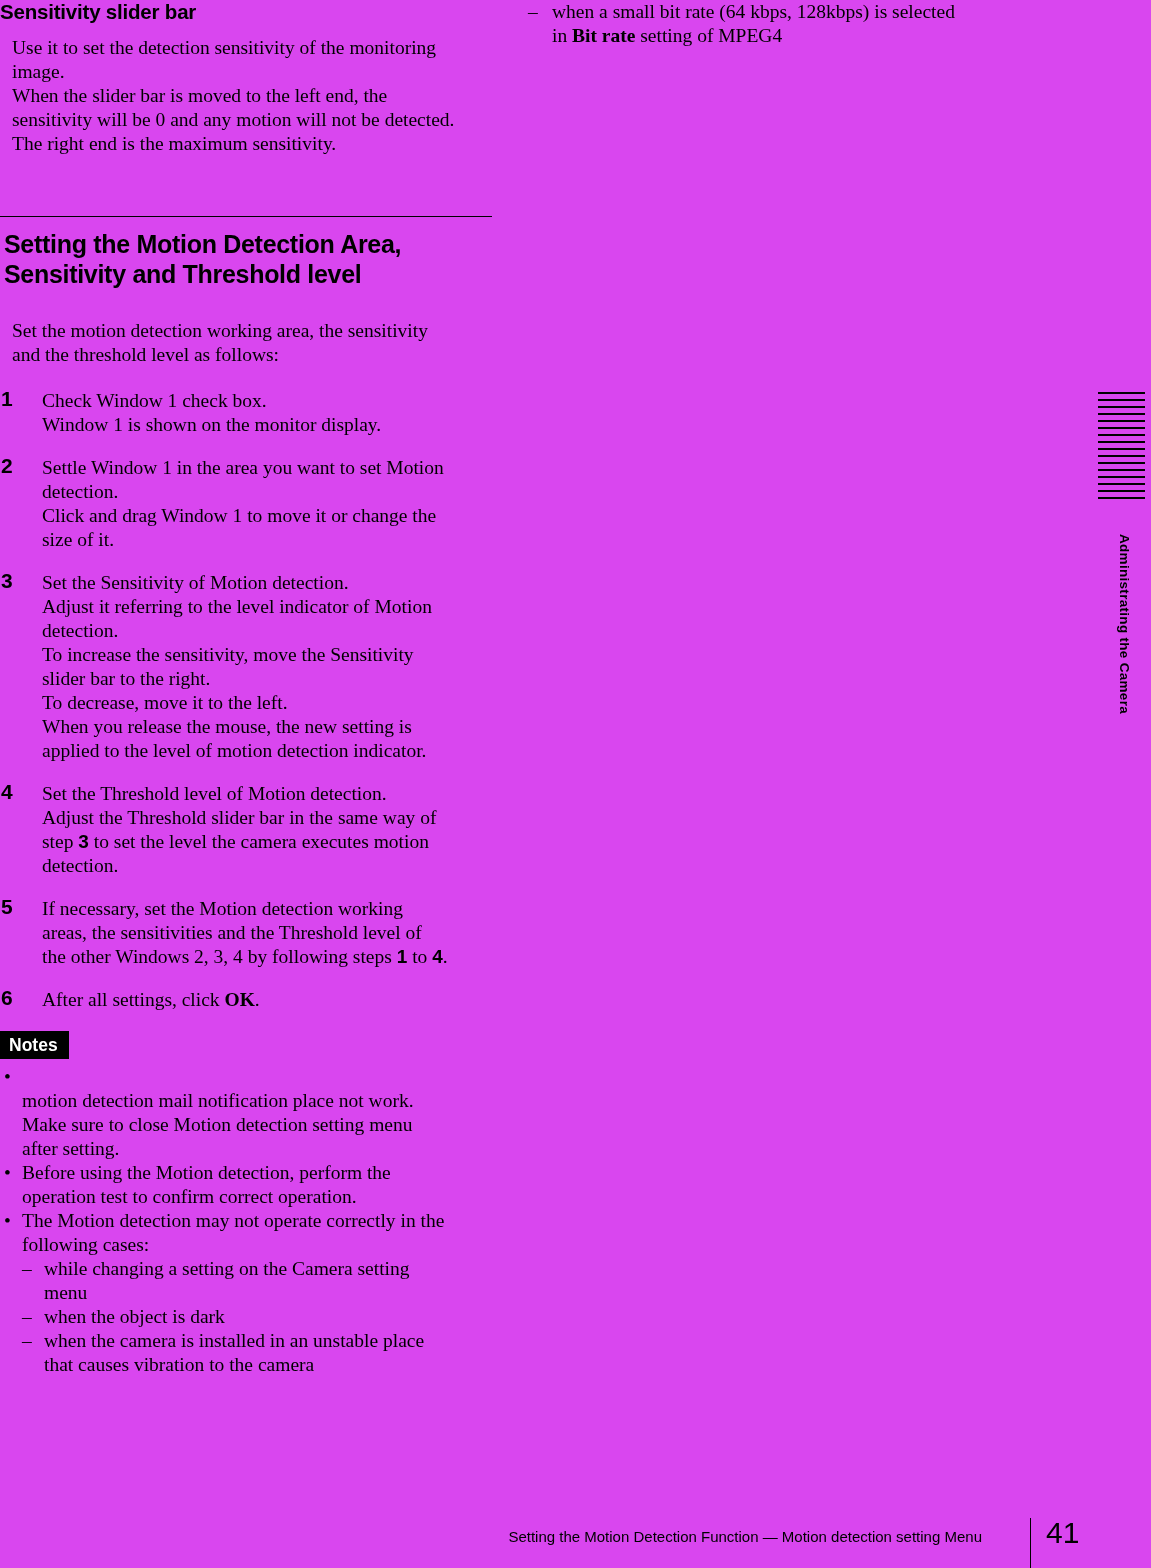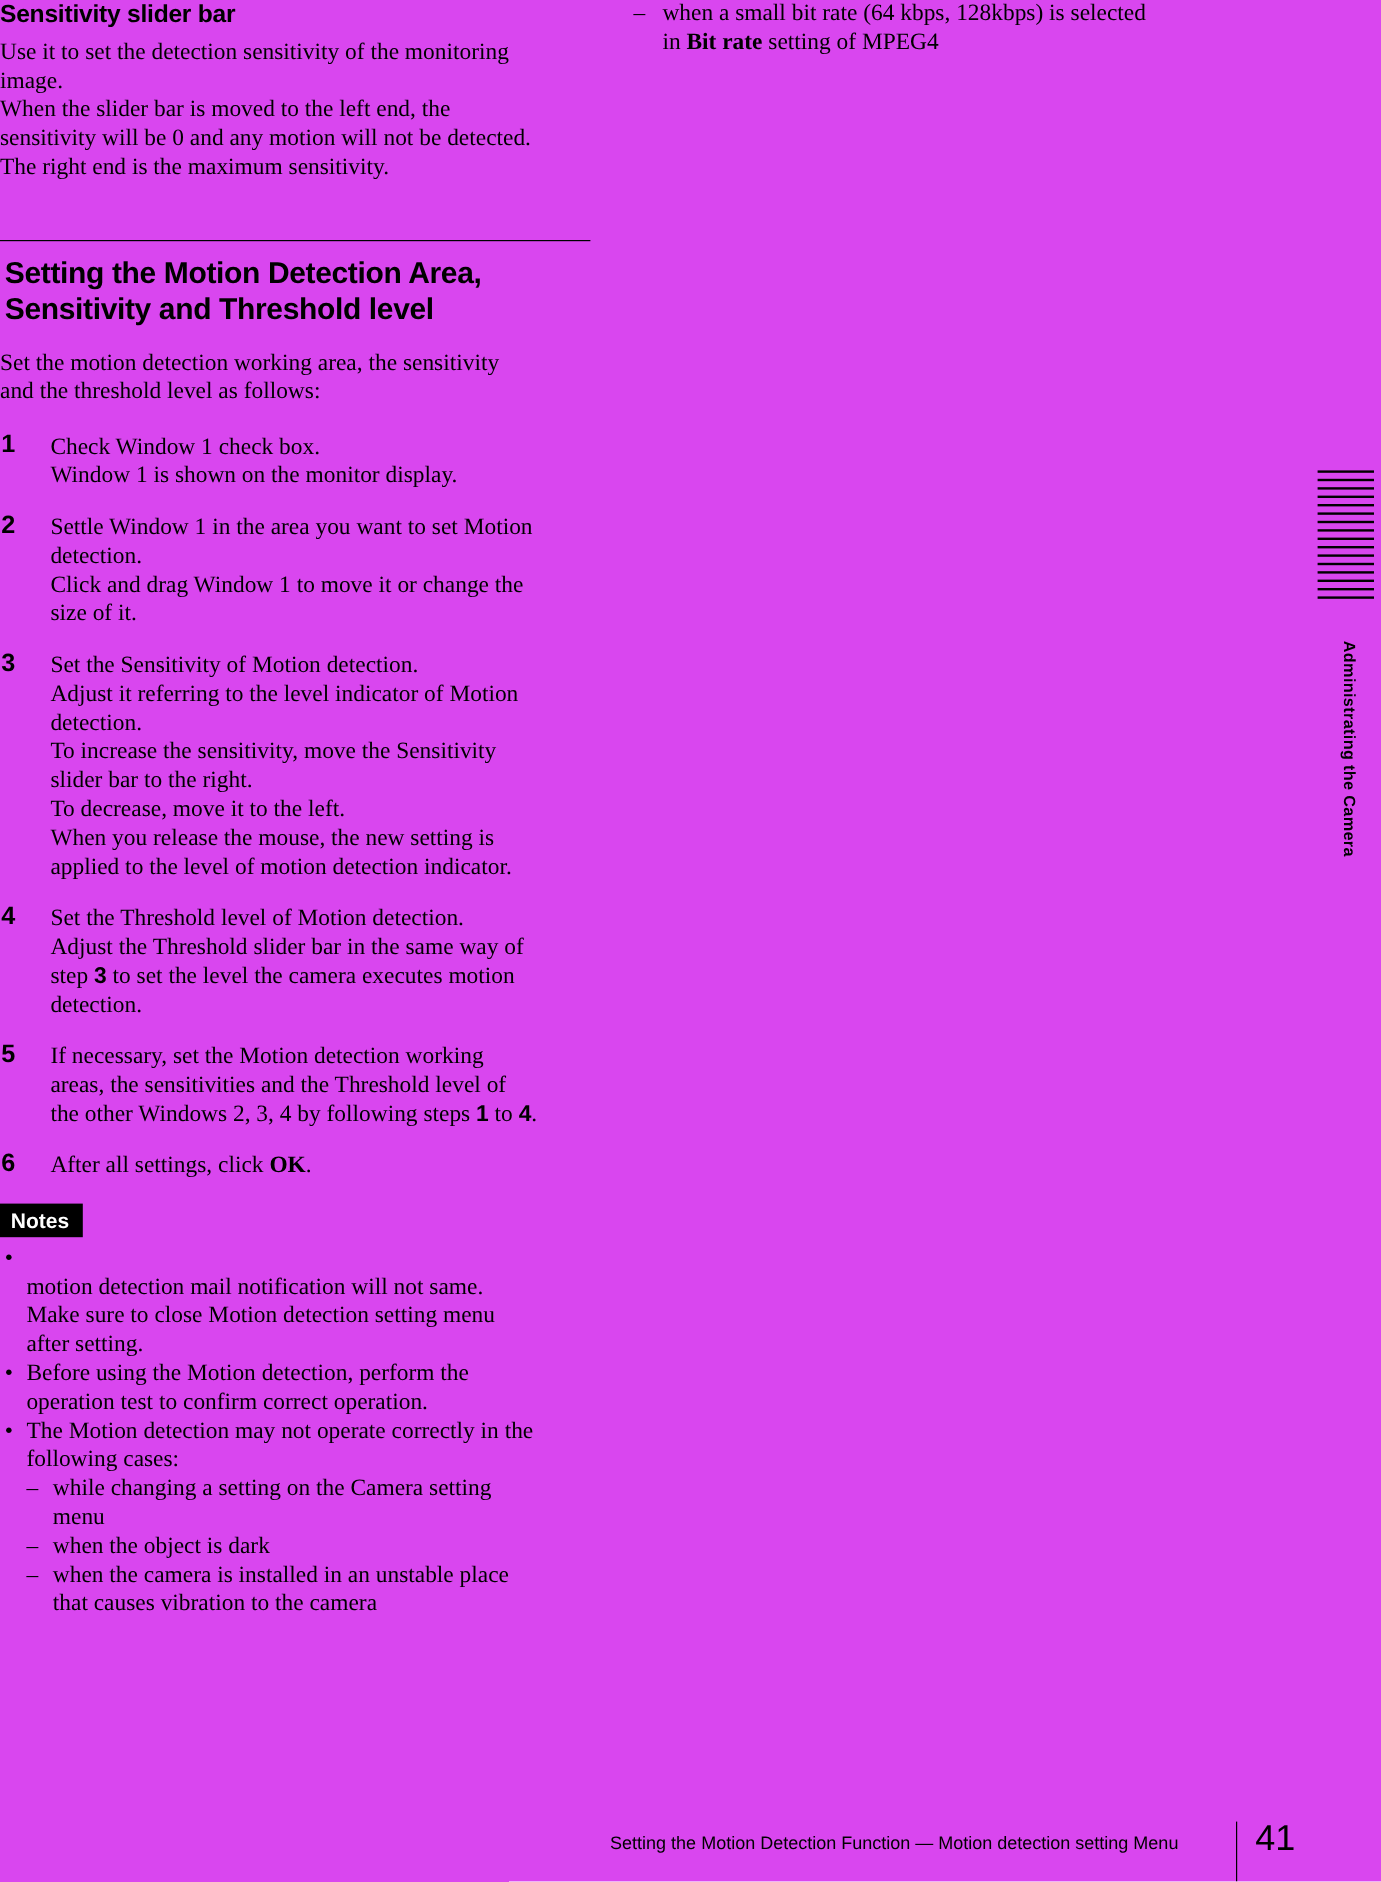--- a/index.html
+++ b/index.html
@@ -53,21 +53,21 @@
     border-top: 1.4px solid #000;
     margin: 0 0 12px 0;
     width: 492px;
   }
 
   
   .para {
     font-family: "Liberation Serif", serif;
     font-size: 19.5px;
     line-height: 24px;
-    margin: 0;
+    margin: 12px;
   }
 
   
   .steps { margin-top: 22px; }
   .step {
     position: relative;
     padding-left: 42px;
     margin-bottom: 19px;
   }
   .step-num {
@@ -309,21 +309,21 @@
     </div>
 
     <div class="notes-wrap">
       <span class="notes-badge">Notes</span>
 
       <ul class="note-list">
 
         <li class="note-item">
           <span class="mark">•</span>
           <br>
-          <span class="line">motion detection mail notification will not same.</span><br>
+          <span class="line">motion detection mail notification place not work.</span><br>
           <span class="line">Make sure to close Motion detection setting menu</span><br>
           <span class="line">after setting.</span>
         </li>
 
         <li class="note-item">
           <span class="mark">•</span>
           <span class="line">Before using the Motion detection, perform the</span><br>
           <span class="line">operation test to confirm correct operation.</span>
         </li>
 

